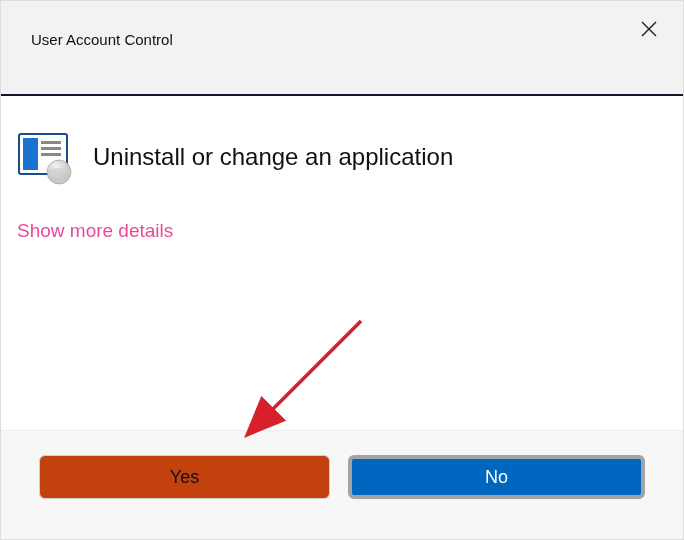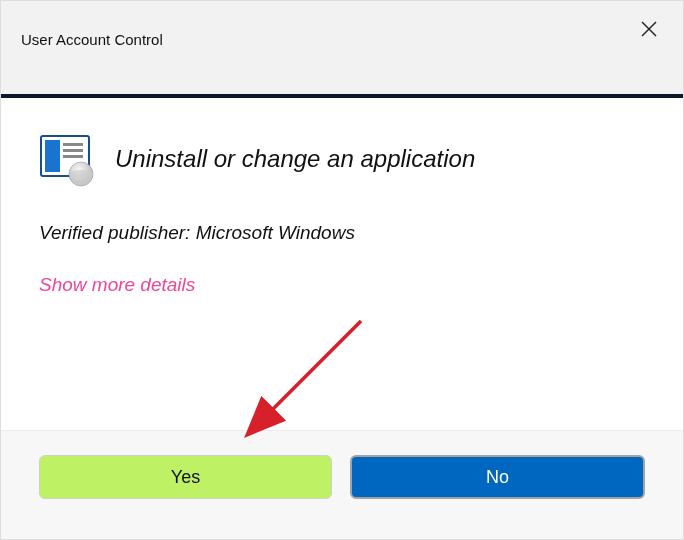--- a/index.html
+++ b/index.html
@@ -7,22 +7,22 @@
       font-family: "Segoe UI", Tahoma, sans-serif;
       background: #fff;
       width: 684px;
       height: 540px;
       overflow: hidden;
       position: relative;
       border: 1px solid #ddd;
     }
     .header {
       background: #f2f2f2;
-      padding: 30px 36px 24px 20px;
-      border-bottom: 4px solid #0f172a;
+      padding: 30px 36px 24px 30px;
+      border-bottom: 2px solid #0f172a;
       position: relative;
     }
     .close-btn {
       position: absolute;
       top: 14px;
       right: 20px;
       width: 28px;
       height: 28px;
       display: flex;
       align-items: center;
@@ -34,22 +34,21 @@
       color: #111;
       margin-bottom: 22px;
     }
     .question {
       font-size: 28px;
       font-weight: 400;
       color: #111;
       line-height: 1.35;
     }
     .body {
-      padding: 36px 38px 20px 38px;
-      font-style: italic;
+      padding: 36px 38px 20px 16px;
     }
     .app-row {
       display: flex;
       align-items: center;
       gap: 22px;
       margin-bottom: 38px;
     }
     .app-icon {
       width: 54px;
       height: 50px;
@@ -87,27 +86,27 @@
       height: 44px;
       font-size: 18px;
       border-radius: 6px;
       cursor: pointer;
       display: flex;
       align-items: center;
       justify-content: center;
       font-family: inherit;
     }
     .btn-yes {
-      background: #bef264;
+      background: #c2410c;
       border: 1px solid #d0d0d0;
       color: #111;
     }
     .btn-no {
       background: #0067c0;
-      border: 2px solid #a3a3a3;
+      border: 4px solid #a3a3a3;
       color: #fff;
     }
     .arrow-overlay {
       position: absolute;
       pointer-events: none;
       top: 0; left: 0;
       width: 684px;
       height: 540px;
     }
   </style>
@@ -138,21 +137,20 @@
         <defs>
           <radialGradient id="g" cx="0.4" cy="0.3">
             <stop offset="0%" stop-color="#f5f5f5"></stop>
             <stop offset="100%" stop-color="#c8c8c8"></stop>
           </radialGradient>
         </defs>
       </svg>
     </div>
     <div class="app-name">Uninstall or change an application</div>
   </div>
-  <div class="publisher">Verified publisher: Microsoft Windows</div>
   <div class="more-link">Show more details</div>
 </div>
 
 <div class="footer">
   <button class="btn btn-yes">Yes</button>
   <button class="btn btn-no">No</button>
 </div>
 
 <svg class="arrow-overlay" width="684" height="540">
   <defs>

